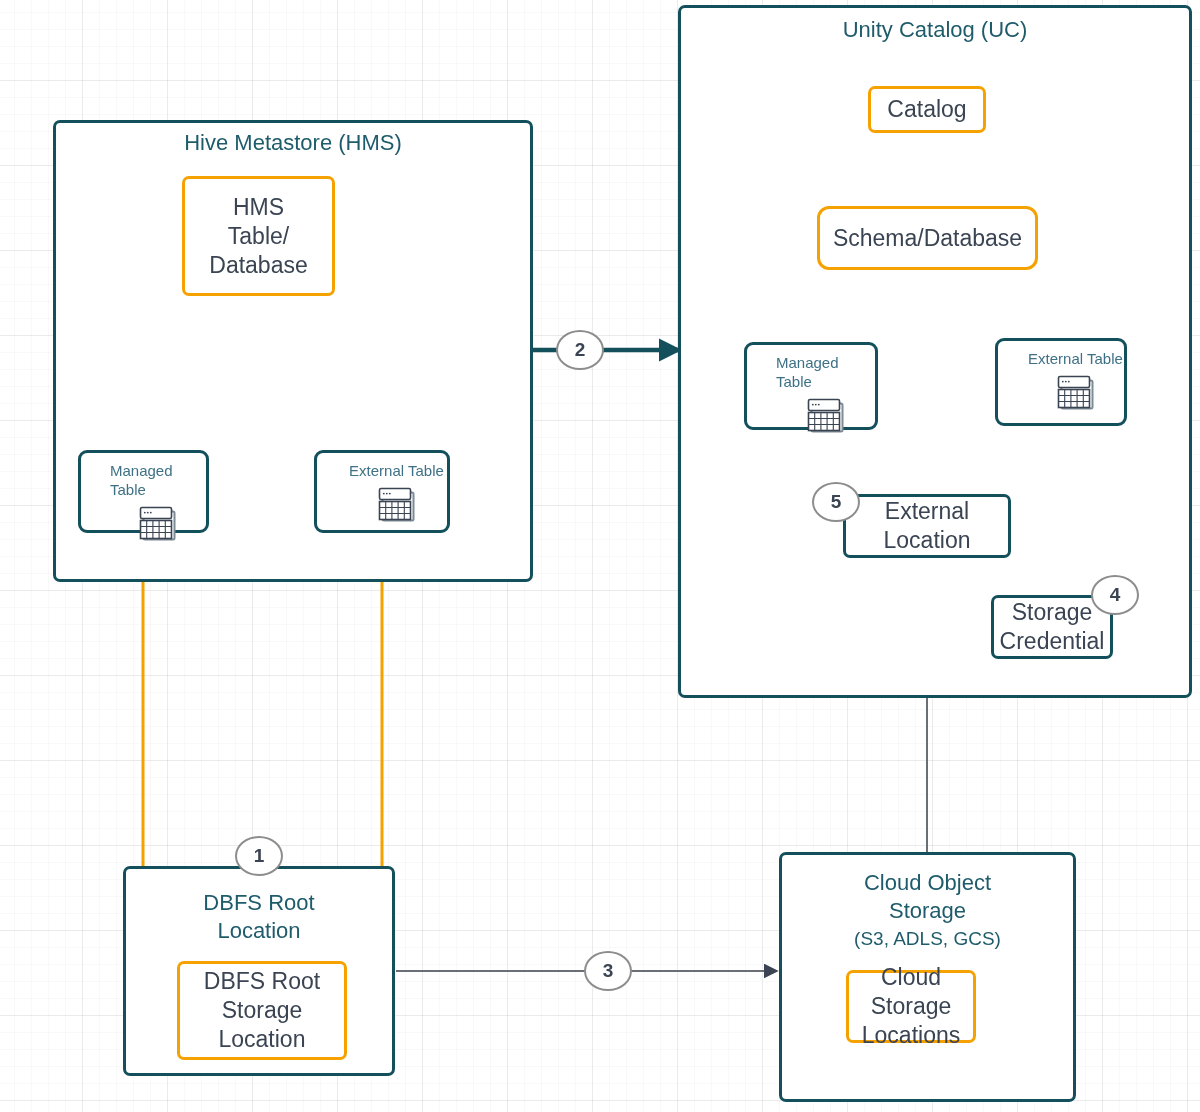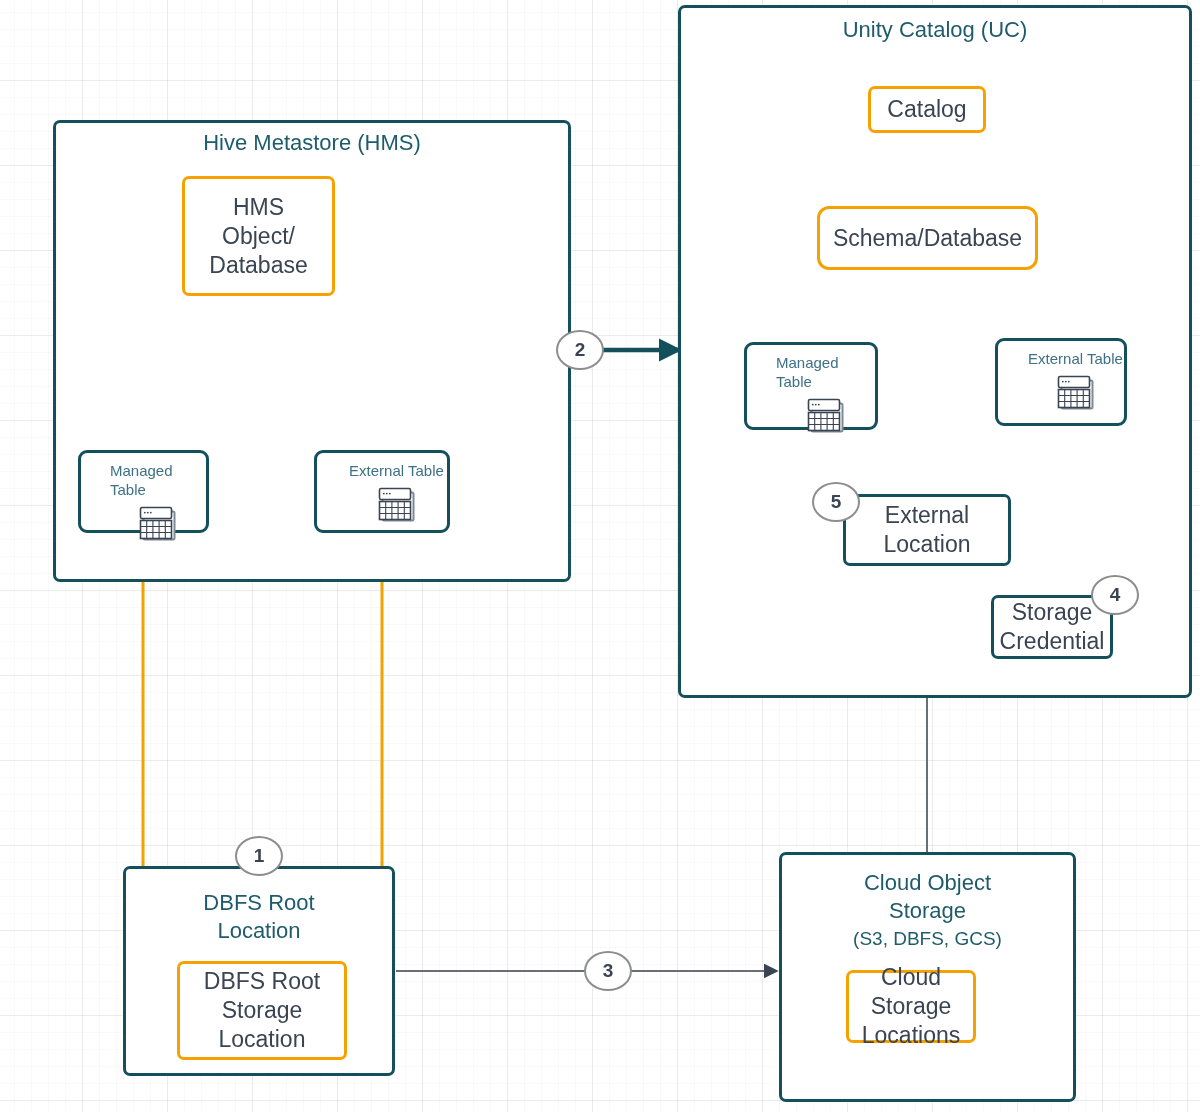--- a/index.html
+++ b/index.html
@@ -169,27 +169,27 @@
 
     <g>
       <path d="M927,852 L927,563" stroke="#6a6f75" stroke-width="2" fill="none" marker-end="url(#arrGrayThin)"></path>
     </g>
 
     <g>
       <path d="M396,971 L776,971" stroke="#6a6f75" stroke-width="2" fill="none" marker-end="url(#arrGrayThin)"></path>
     </g>
   </svg>
 
-  <div class="container" style="left:53px; top:120px; width:518px; height:462px;">
+  <div class="container" style="left:53px; top:120px; width:480px; height:462px;">
     <div class="container-title" style="top:6px;">Hive Metastore (HMS)</div>
   </div>
 
   <div class="node orange node-lg" style="left:182px; top:176px; width:153px; height:120px;">
     <span>HMS
-Object/
+Table/
 Database</span>
   </div>
 
   <div class="table-node" style="left:78px; top:450px; width:131px; height:83px;">
     <span class="tlabel">Managed Table</span>
     <span class="table-icon">
       <svg width="38" height="36" viewBox="0 0 38 36">
         <rect x="4.5" y="5.5" width="31" height="28" rx="1.5" fill="#ffffff" stroke="#7d8b96" stroke-width="2"></rect>
         <rect x="1.5" y="1.5" width="31" height="11" rx="1.5" fill="#ffffff" stroke="#3a4452" stroke-width="1.6"></rect>
         <circle cx="5.8" cy="6.6" r="0.9" fill="#3a4452"></circle>
@@ -251,21 +251,21 @@
         <rect x="1.5" y="1.5" width="31" height="11" rx="1.5" fill="#ffffff" stroke="#3a4452" stroke-width="1.6"></rect>
         <circle cx="5.8" cy="6.6" r="0.9" fill="#3a4452"></circle>
         <circle cx="8.8" cy="6.6" r="0.9" fill="#3a4452"></circle>
         <circle cx="11.8" cy="6.6" r="0.9" fill="#3a4452"></circle>
         <rect x="1.5" y="14.5" width="31" height="18" fill="#ffffff" stroke="#3a4452" stroke-width="1.6"></rect>
         <path d="M1.5,20.5 H32.5 M1.5,26.5 H32.5 M7.7,14.5 V32.5 M13.9,14.5 V32.5 M20.1,14.5 V32.5 M26.3,14.5 V32.5" stroke="#3a4452" stroke-width="1.1" fill="none"></path>
       </svg>
     </span>
   </div>
 
-  <div class="node teal node-lg" style="left:843px; top:494px; width:168px; height:72px;">
+  <div class="node teal node-lg" style="left:843px; top:494px; width:168px; height:64px;">
     <span>External
 Location</span>
   </div>
 
   <div class="node teal node-lg" style="left:991px; top:595px; width:122px; height:64px;">
     <span>Storage
 Credential</span>
   </div>
 
   <div class="container" style="left:123px; top:866px; width:272px; height:210px;">
@@ -275,21 +275,21 @@
 
   <div class="node orange node-lg" style="left:177px; top:961px; width:170px; height:99px;">
     <span>DBFS Root
 Storage
 Location</span>
   </div>
 
   <div class="container" style="left:779px; top:852px; width:297px; height:250px;">
     <div class="container-title" style="top:14px;">Cloud Object
 Storage</div>
-    <div class="container-title container-sub" style="top:70px;">(S3, DBFS, GCS)</div>
+    <div class="container-title container-sub" style="top:70px;">(S3, ADLS, GCS)</div>
   </div>
 
   <div class="node orange node-lg" style="left:846px; top:970px; width:130px; height:73px;">
     <span>Cloud Storage
 Locations</span>
   </div>
 
   <div class="badge" style="left:235px; top:836px;">
     <span>1</span>
   </div>

